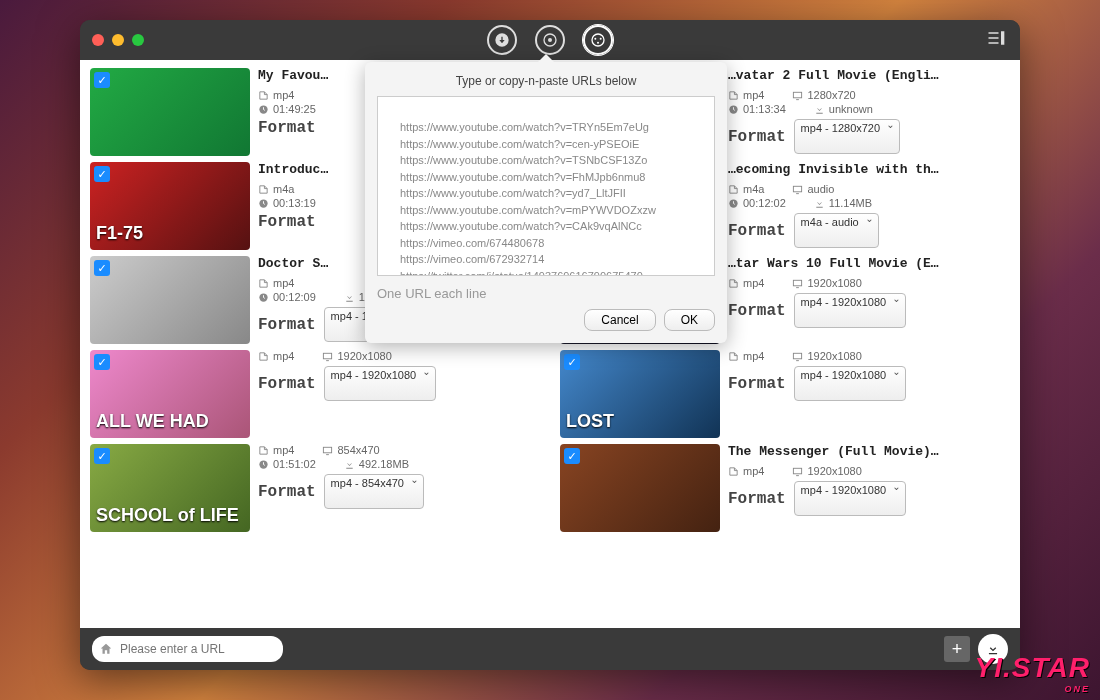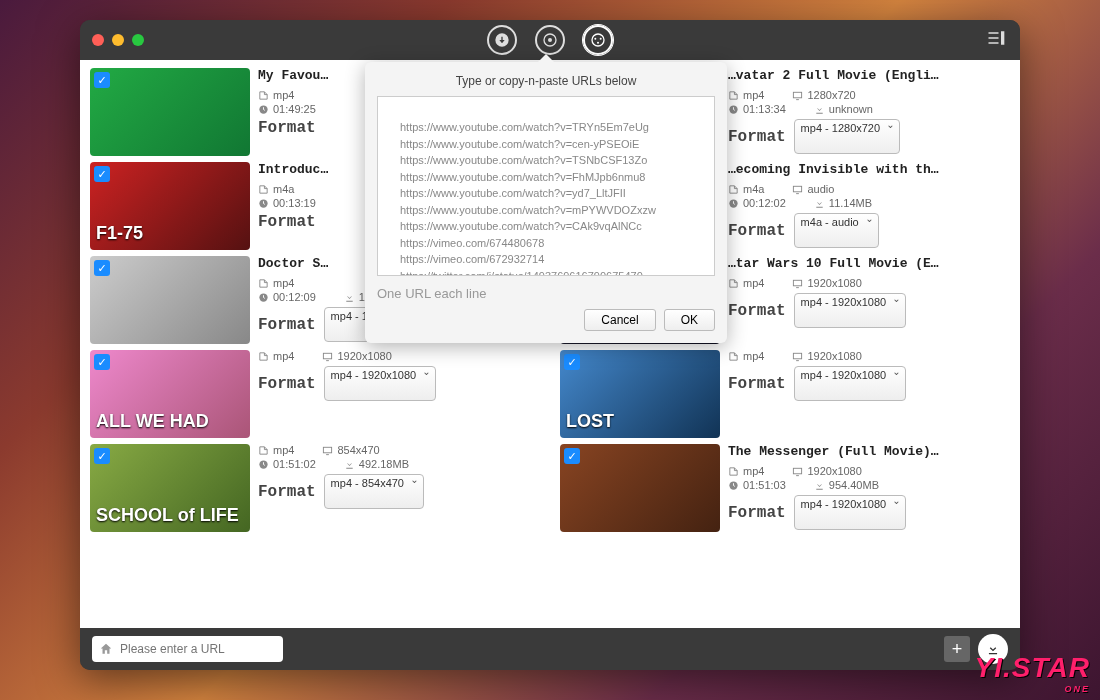--- a/index.html
+++ b/index.html
@@ -67,21 +67,21 @@
   font-size: 11px; padding: 2px 18px 19px 6px; border: 1px solid #bbb; border-radius: 4px;
   background: linear-gradient(#fff,#eee); color: #333; appearance: none; position: relative;
 }
 .select-wrap { position: relative; }
 .select-wrap::after { content: "⌄"; position: absolute; right: 5px; top: 0px; font-size: 10px; color: #555; pointer-events: none; }
 
 .bottombar {
   height: 42px; background: #3a3a3a; display: flex; align-items: center; padding: 0 12px; gap: 8px;
 }
 .url-input {
-  flex: 1; height: 26px; background: #fff; border-radius: 4px; border: none;
+  flex: 1; height: 26px; background: #fff; border-radius: 12px; border: none;
   padding: 0 8px 0 28px; font-size: 12px; color: #999;
 }
 .url-wrap { flex: 1; position: relative; }
 .url-wrap svg { position: absolute; left: 7px; top: 6px; width: 14px; height: 14px; fill: #999; }
 .add-btn { width: 26px; height: 26px; background: #666; color: #fff; font-size: 18px; display: flex; align-items: center; justify-content: center; border-radius: 3px; cursor: pointer; }
 .dl-btn { width: 30px; height: 30px; background: #fff; border-radius: 50%; display: flex; align-items: center; justify-content: center; cursor: pointer; margin-left: auto; }
 .dl-btn svg { width: 14px; height: 14px; fill: #333; }
 
 .popover {
   position: absolute; top: 42px; left: 285px; width: 362px;
@@ -93,21 +93,21 @@
   border: 8px solid transparent; border-bottom-color: #f4f4f4; border-top: none;
 }
 .popover-title { text-align: center; font-size: 12px; color: #444; margin-bottom: 8px; }
 .popover textarea {
   width: 100%; height: 180px; font-size: 11px; color: #888; border: 1px solid #ccc;
   padding: 22px; resize: none; background: #fff; font-family: inherit; line-height: 1.5;
 }
 .popover-hint { font-size: 13px; color: #999; margin-top: 6px; }
 .popover-buttons { display: flex; justify-content: flex-end; gap: 8px; margin-top: 8px; }
 .popover-buttons button {
-  font-size: 12px; padding: 3px 16px; border: 1px solid #bbb; border-radius: 3px;
+  font-size: 12px; padding: 3px 16px; border: 1px solid #bbb; border-radius: 8px;
   background: linear-gradient(#fff,#eee); cursor: pointer;
 }
 
 .watermark {
   position: absolute; right: 10px; bottom: 6px; color: #ff1f6b; font-weight: 900;
   font-size: 28px; font-style: italic; letter-spacing: 1px; text-shadow: 1px 1px 0 #000;
 }
 .watermark small { font-size: 9px; display: block; text-align: right; color: #ff1f6b; letter-spacing: 2px; }
 </style>
 </head>
@@ -483,35 +483,20 @@
                   <path d="M14 4v6h6" fill="none" stroke="#888" stroke-width="2"></path>
                 </svg>
                 <span>mp4</span>
               </div>
         <div class="cell">
                 <svg viewBox="0 0 24 24">
                   <rect x="3" y="5" width="18" height="12" stroke="#888" stroke-width="2" fill="none"></rect>
                   <path d="M9 21h6" stroke="#888" stroke-width="2"></path>
                 </svg>
                 <span>1920x1080</span>
-              </div>
-      </div>
-      <div class="row">
-        <div class="cell">
-                <svg viewBox="0 0 24 24">
-                  <circle cx="12" cy="12" r="9" fill="#888"></circle>
-                  <path d="M12 7v5l3 2" stroke="#fff" stroke-width="2" fill="none"></path>
-                </svg>
-                <span>01:51:03</span>
-              </div>
-        <div class="cell">
-                <svg viewBox="0 0 24 24">
-                  <path d="M12 3v10l4-4 1 1-5 5-5-5 1-1 4 4V3zM5 19h14v2H5z" fill="#888"></path>
-                </svg>
-                <span>954.40MB</span>
               </div>
       </div>
       <div class="format-row">
         <span class="format-label">Format</span>
         <span class="select-wrap"><select class="format-select"><option>mp4 - 1920x1080</option></select></span>
       </div>
     </div>
         </div>
       </div>
   </div>

